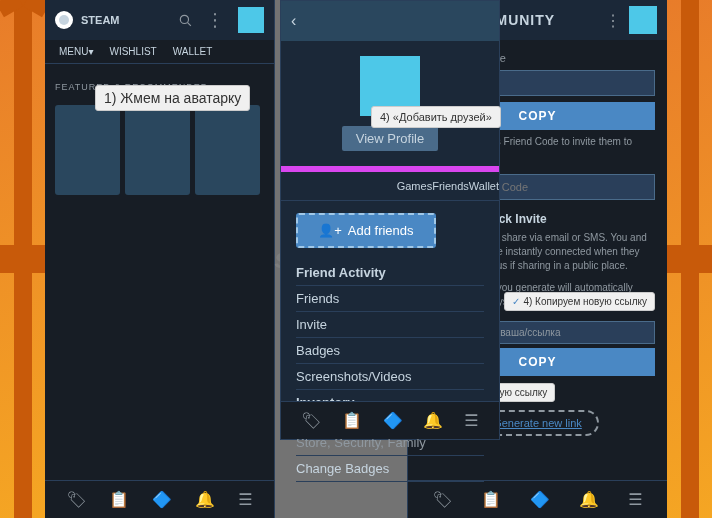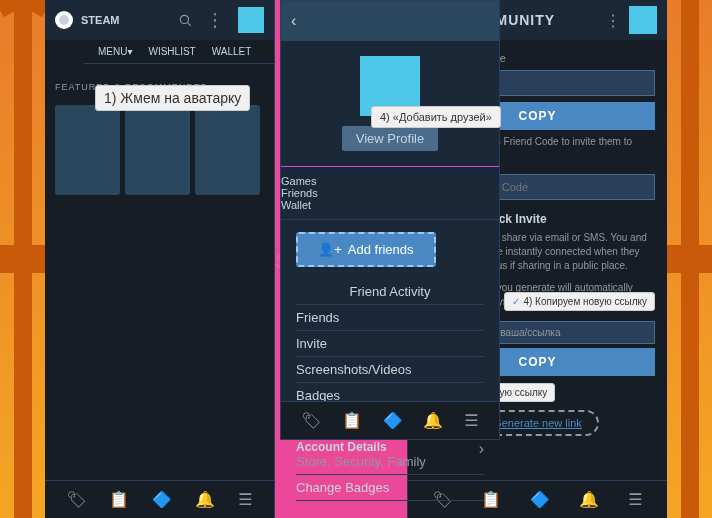--- a/index.html
+++ b/index.html
@@ -50,21 +50,20 @@
       align-items: center;
       justify-content: center;
     }
 
     .steam-nav {
       display: flex;
       gap: 8px;
       padding: 4px 10px;
       background: #171d25;
       border-bottom: 1px solid #2a3f5a;
-      margin-left: 39px;
     }
 
     .steam-nav-item {
       color: #c6d4df;
       font-size: 10px;
       cursor: pointer;
       padding: 2px 4px;
     }
 
     
@@ -184,25 +183,24 @@
       font-size: 11px;
       padding: 4px 8px;
       border-radius: 3px;
       white-space: nowrap;
       z-index: 50;
       border: 1px solid #ccc;
     }
 
     .profile-tabs {
       display: flex;
-      justify-content: flex-start;
-      border-top: 1px solid #d946ef;
+      justify-content: flex-end;
+      border-top: 6px solid #d946ef;
       border-bottom: 1px solid #2a3f5a;
       padding: 8px 0;
-      flex-direction: column;
     }
 
     .profile-tab {
       color: #c6d4df;
       font-size: 11px;
       cursor: pointer;
     }
 
     .add-friends-btn {
       margin: 12px 15px;
@@ -232,22 +230,21 @@
 
     .menu-item {
       color: #c6d4df;
       font-size: 13px;
       padding: 5px 0;
       cursor: pointer;
       border-bottom: 1px solid #2a3f5a;
     }
 
     .menu-item.bold {
-      font-weight: normal;
-      text-align: center;
+      font-weight: bold;
     }
 
     .menu-item-account {
       padding: 5px 0;
       border-bottom: 1px solid #2a3f5a;
     }
 
     .menu-item-account .title {
       color: #c6d4df;
       font-size: 12px;
@@ -459,21 +456,21 @@
     <div style="position:absolute;left:0;top:10px;width:22px;height:18px;background:#c85a0a;border-radius:50% 50% 0 0;transform:rotate(-30deg);"></div>
     <div style="position:absolute;right:0;top:10px;width:22px;height:18px;background:#c85a0a;border-radius:50% 50% 0 0;transform:rotate(30deg);"></div>
   </div>
 </div>
 
 <div style="position:absolute;right:0;top:0;width:45px;height:518px;background:linear-gradient(160deg,#e87c2a,#f5a623);z-index:10;overflow:hidden;">
   <div style="position:absolute;top:50%;left:0;right:0;height:28px;background:#c85a0a;transform:translateY(-50%);"></div>
   <div style="position:absolute;left:50%;top:0;bottom:0;width:18px;background:#c85a0a;transform:translateX(-50%);"></div>
 </div>
 
-<div style="position:absolute;left:45px;right:45px;top:0;bottom:0;background:#ec4899;overflow:hidden;">
+<div style="position:absolute;left:45px;right:45px;top:0;bottom:0;background:#737373;overflow:hidden;">
 
   <div class="watermark">steamgifts...</div>
 
   <div class="left-panel">
     <div class="steam-header">
       <div class="steam-logo-icon">
         <svg width="12" height="12" viewBox="0 0 24 24" fill="#1b2838">
             <circle cx="12" cy="12" r="10" fill="#c6d4df"></circle>
           </svg>
       </div>
@@ -533,22 +530,22 @@
     <button class="add-friends-btn">
       <span>👤+</span>
       <span>Add friends</span>
     </button>
 
 
     <div class="menu-items">
       <div class="menu-item bold">Friend Activity</div>
       <div class="menu-item">Friends</div>
       <div class="menu-item">Invite</div>
+      <div class="menu-item">Badges</div>
       <div class="menu-item">Screenshots/Videos</div>
-      <div class="menu-item">Badges</div>
       <div class="menu-item bold">Inventory</div>
       <div class="menu-item-account">
         <span class="arrow">›</span>
         <div class="title">Account Details</div>
         <div class="subtitle">Store, Security, Family</div>
       </div>
       <div class="menu-item">Change Badges</div>
     </div>
 
     <div class="middle-bottom-nav">

